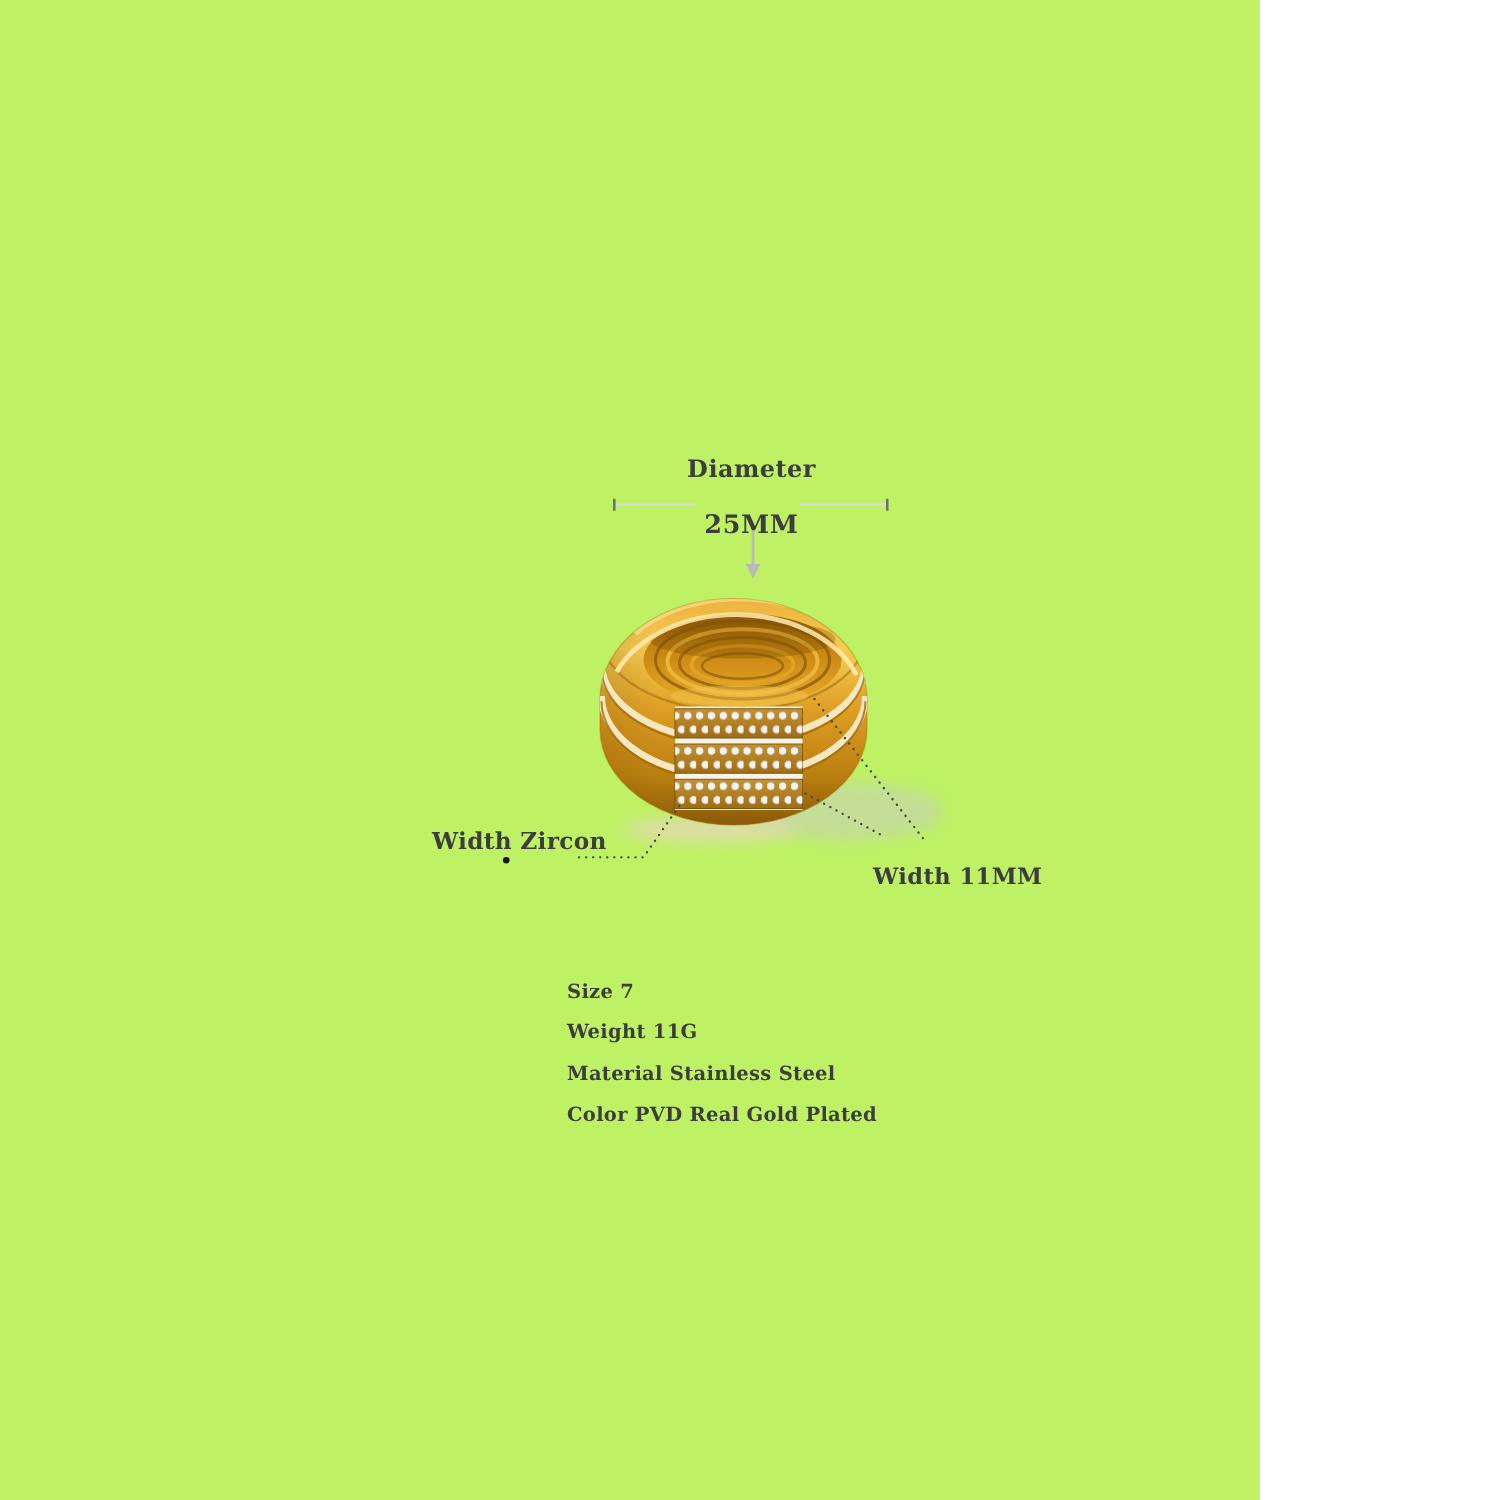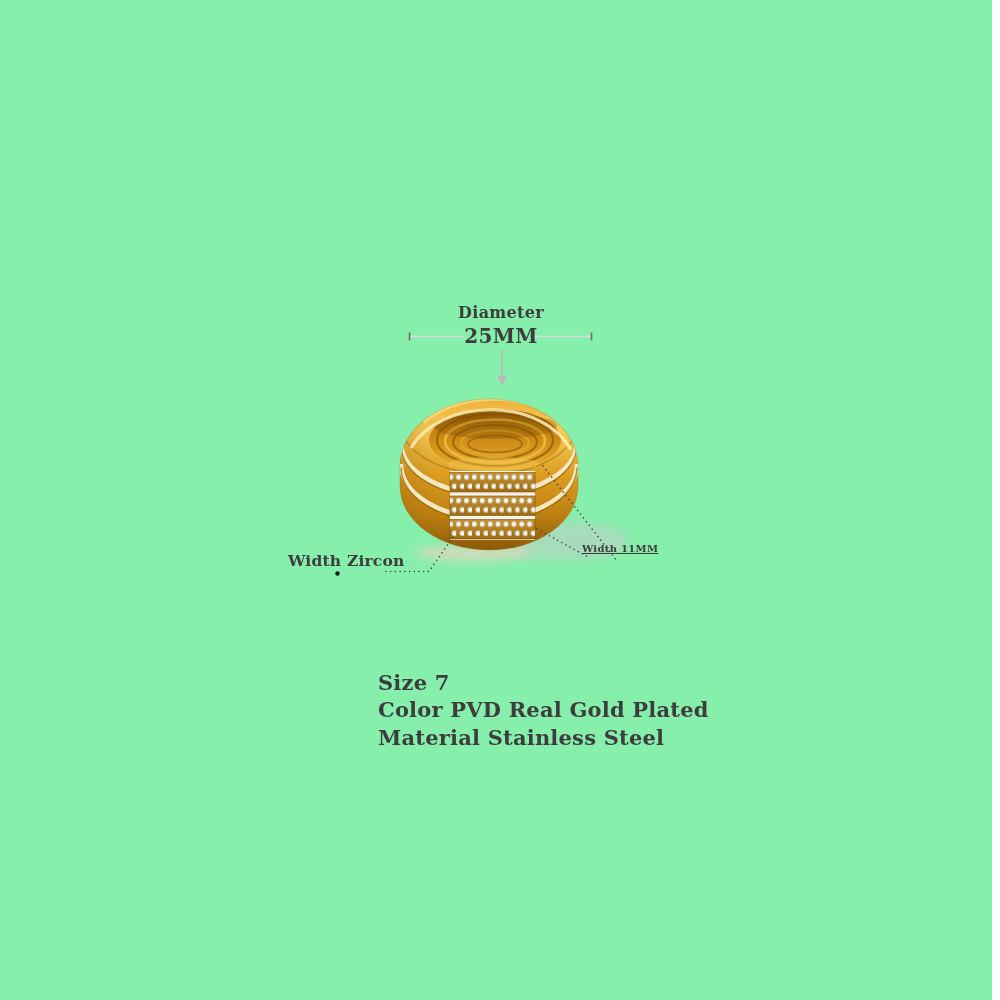--- a/index.html
+++ b/index.html
@@ -1,28 +1,28 @@
 <!DOCTYPE html>
 <html><head>
 <meta charset="utf-8">
 <style>
   html,body{margin:0;padding:0;}
   body{
     width:1000px;height:1000px;background:#ffffff;
     font-family:"DejaVu Serif","Liberation Serif",serif;
     font-weight:700;color:#3d3d3d;
   }
-  .canvas{position:relative;width:992px;height:1000px;overflow:hidden;background:#86efac;}
+  .canvas{position:relative;width:840px;height:1000px;overflow:hidden;background:#bef264;}
   .abs{position:absolute;}
   .ctr{text-align:center;}
   .diameter-label{left:401px;top:303px;width:200px;font-size:16px;letter-spacing:.3px;}
-  .diameter-value{left:401px;top:324px;width:200px;font-size:20px;letter-spacing:.4px;}
+  .diameter-value{left:401px;top:340px;width:200px;font-size:17px;letter-spacing:.4px;}
   .stone-label{left:288px;top:551px;font-size:15.5px;letter-spacing:.2px;}
-  .width-label{left:582px;top:543px;font-size:10px;letter-spacing:.3px;text-decoration:underline;}
-  .specs{left:378px;top:669px;font-size:21px;line-height:27.3px;letter-spacing:.2px;}
+  .width-label{left:582px;top:575px;font-size:15px;letter-spacing:.3px;}
+  .specs{left:378px;top:648px;font-size:13px;line-height:27.3px;letter-spacing:.2px;}
   .notes{left:257px;top:761px;font-size:16.5px;line-height:27.6px;letter-spacing:.2px;}
   svg{display:block;}
   .overlay{pointer-events:none;}
 </style>
 </head>
 <body>
 
 <div class="canvas">
 
   <svg class="abs" style="left:393px;top:392px;" width="250" height="190" viewBox="0 0 250 190" aria-label="ring">
@@ -130,20 +130,21 @@
     <circle cx="337.5" cy="573.5" r="2.2" fill="#161616"></circle>
   </svg>
 
   <div class="abs ctr diameter-label">Diameter</div>
   <div class="abs ctr diameter-value">25MM</div>
   <div class="abs stone-label">Width Zircon</div>
   <div class="abs width-label">Width 11MM</div>
 
   <div class="abs specs">
     <div>Size 7</div>
+    <div>Weight 11G</div>
+    <div>Material Stainless Steel</div>
     <div>Color PVD Real Gold Plated</div>
-    <div>Material Stainless Steel</div>
   </div>
 
   <div class="abs notes">
   </div>
 
 </div>
 
 </body></html>

